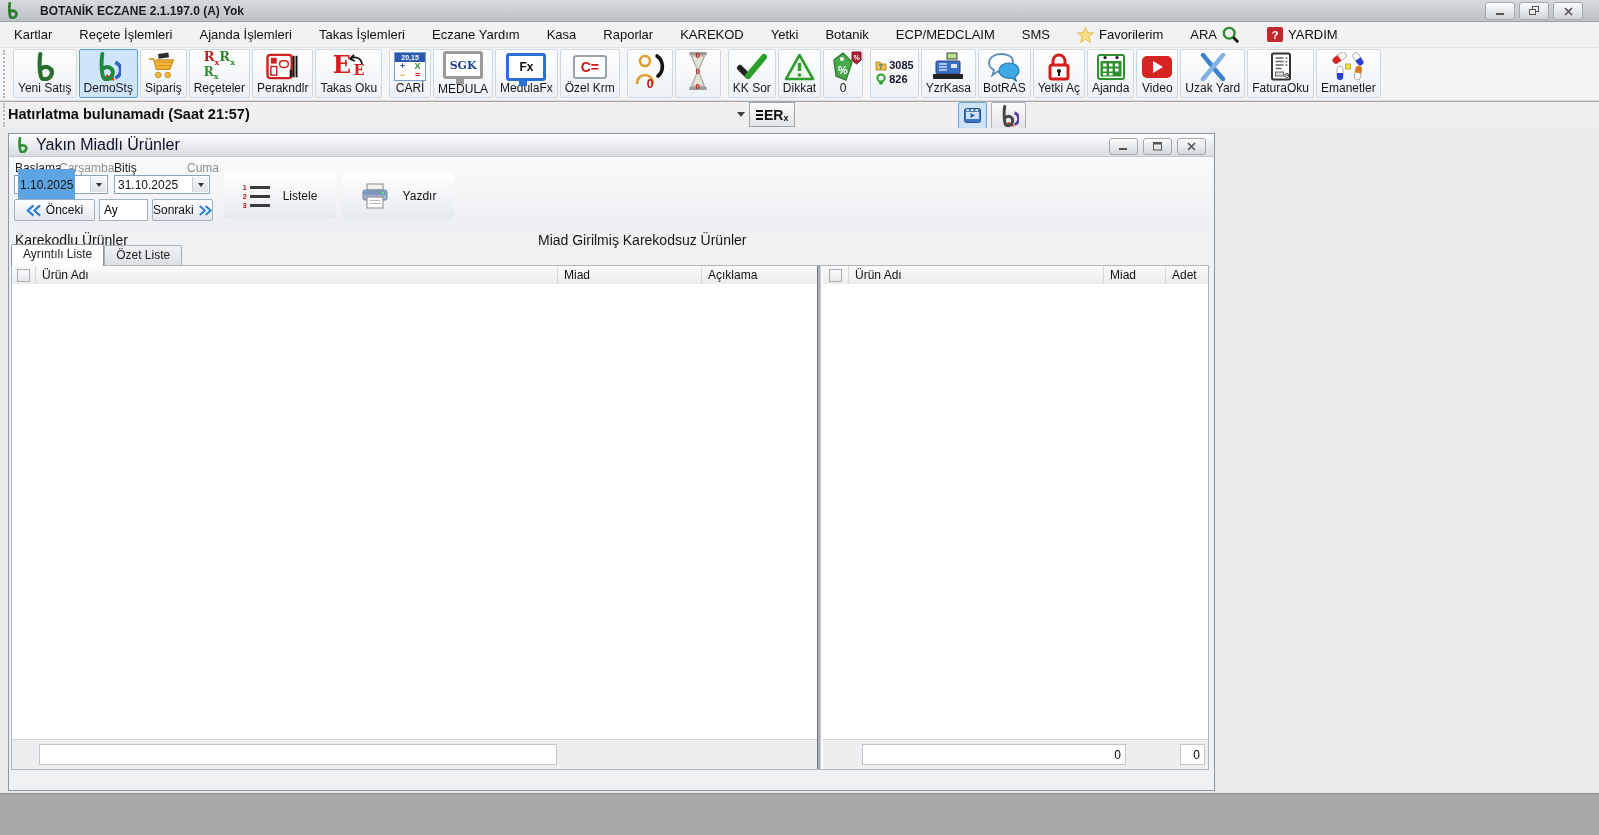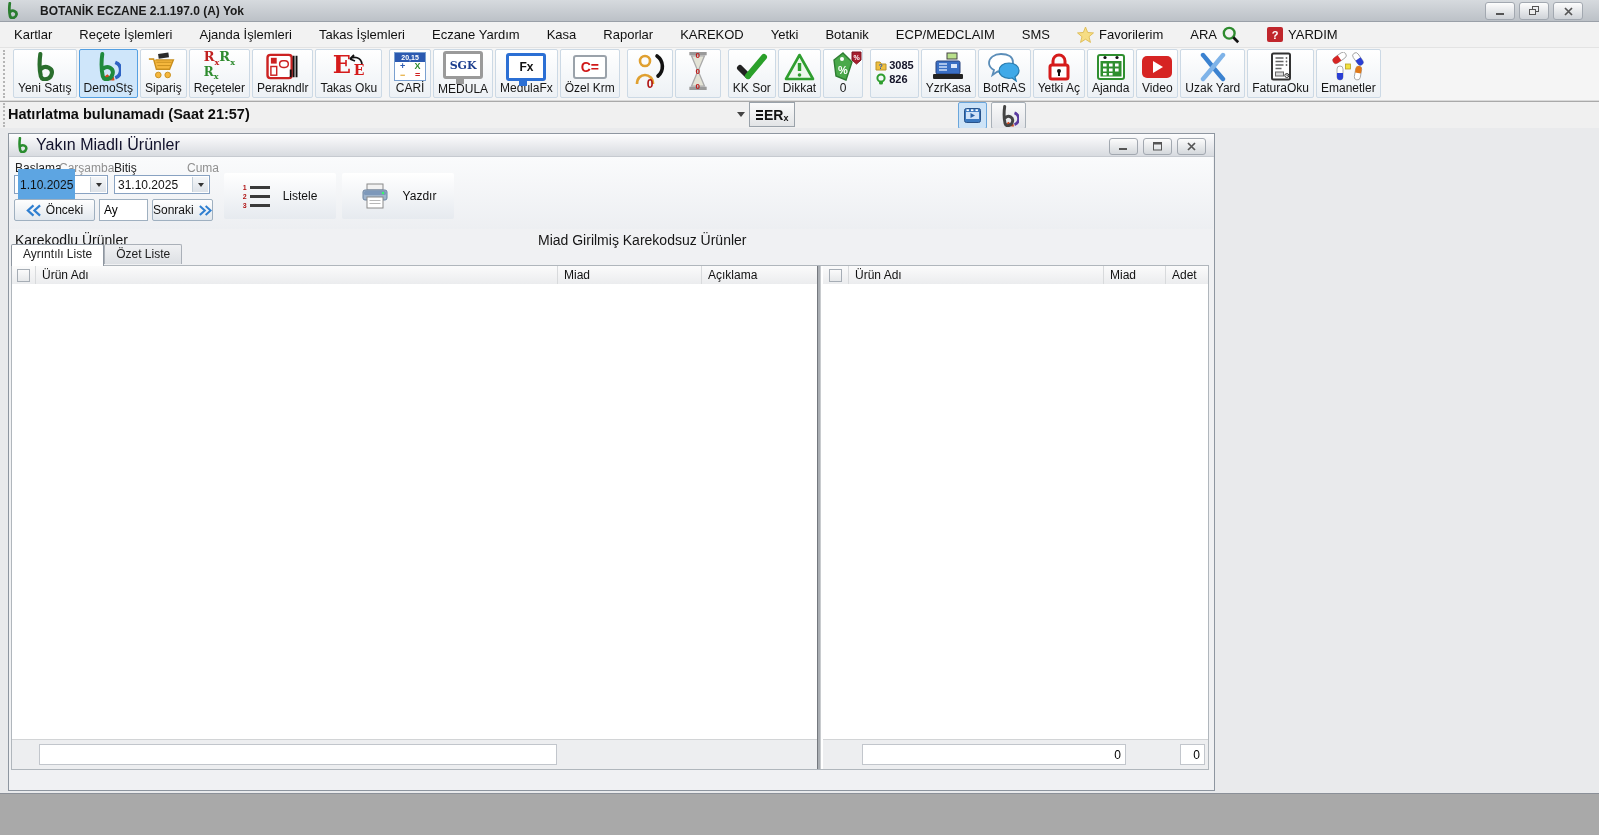--- a/index.html
+++ b/index.html
@@ -101,21 +101,21 @@
   .ay-input{position:absolute;top:42px;height:22px;border:1px solid #9fb0c0;font-size:12px;
     padding:0 4px;box-sizing:border-box;font-family:"Liberation Sans",sans-serif}
   .big-btn{position:absolute;top:16px;height:46px;width:112px;border:1px solid #b6becа;border-radius:2px;
     border-color:#b6bec8;background:linear-gradient(#ffffff,#e6eaef);display:flex;align-items:center;
     justify-content:center;gap:13px;font-size:12px}
   .listele-icon .li-row{display:flex;align-items:center;gap:2px;margin:2px 0}
   .listele-icon .li-num{color:#b01212;font-size:7px;font-weight:bold;width:5px}
   .listele-icon .li-bar{width:20px;height:3px;background:#3a3a3a}
 
   .sec-label{position:absolute;font-size:14px;color:#151515;white-space:nowrap}
-  .tabs{position:absolute;left:2px;top:110px;height:21px;display:flex;align-items:flex-start}
+  .tabs{position:absolute;left:2px;top:110px;height:21px;display:flex;align-items:center}
   .tab{font-size:12px;padding:2px 11px 3px;border:1px solid #aab0b8;border-bottom:none;
     background:linear-gradient(#f0f1f3,#dde0e4);color:#222;border-radius:2px 2px 0 0}
   .tab.active{background:#fff;border-color:#8e96a0;position:relative;z-index:2;padding-bottom:5px}
 
   .grid-area{position:absolute;left:2px;top:131px;right:5px;bottom:20px;background:#fff;border:1px solid #b0b6bc}
   .lgrid{position:absolute;left:0;top:0;width:805px;bottom:0}
   .splitter{position:absolute;left:805px;top:0;width:4px;bottom:0;background:#a9adb2;
     border-left:1px solid #74787e;border-right:1px solid #c8cbce;box-sizing:border-box}
   .rgrid{position:absolute;left:811px;right:0;top:0;bottom:0}
   .ghead{height:18px;display:flex;background:linear-gradient(#fbfbfb,#ebecee);border-bottom:1px solid #cdd1d5;font-size:12px}

